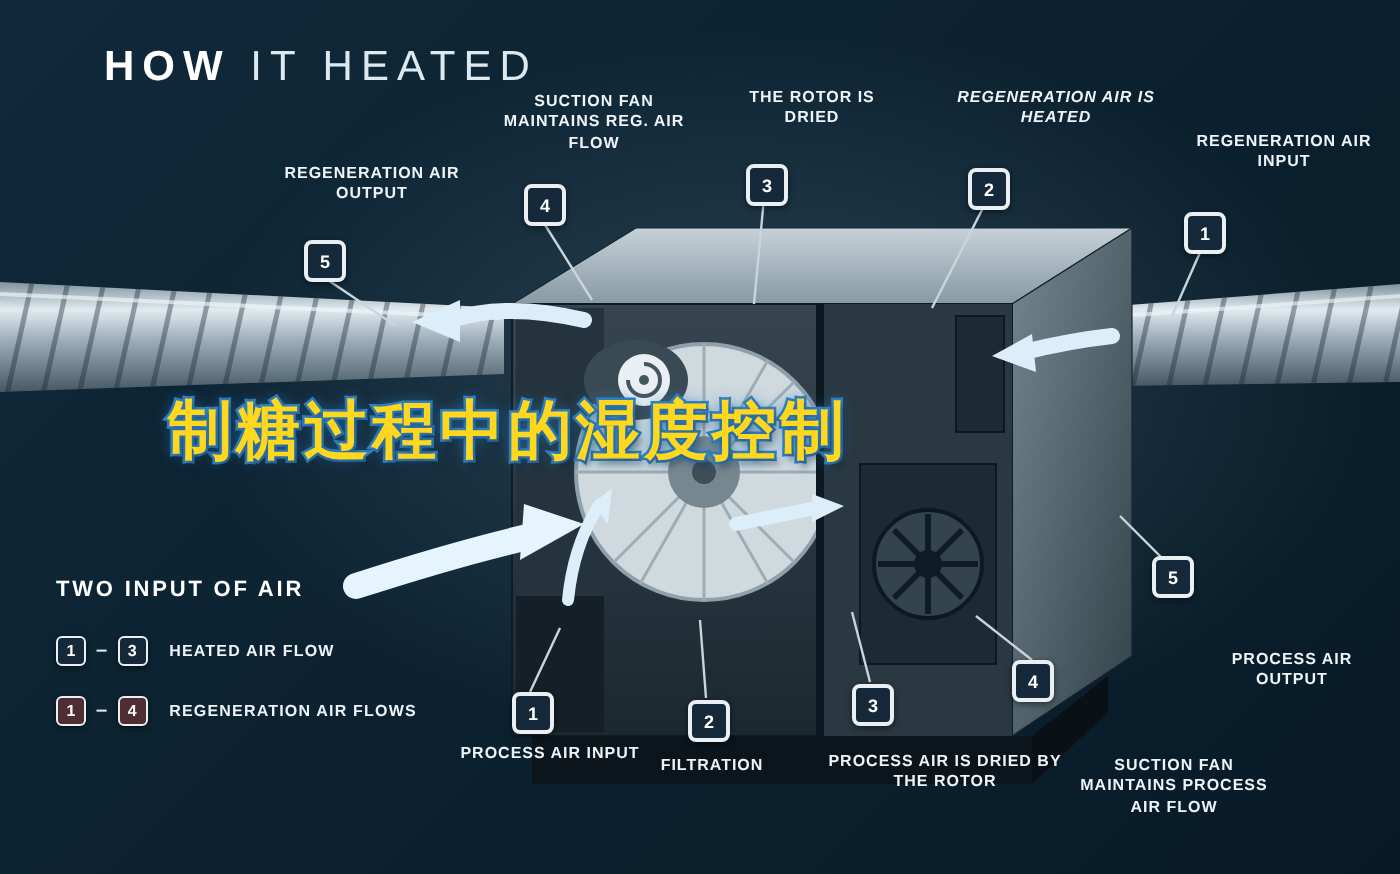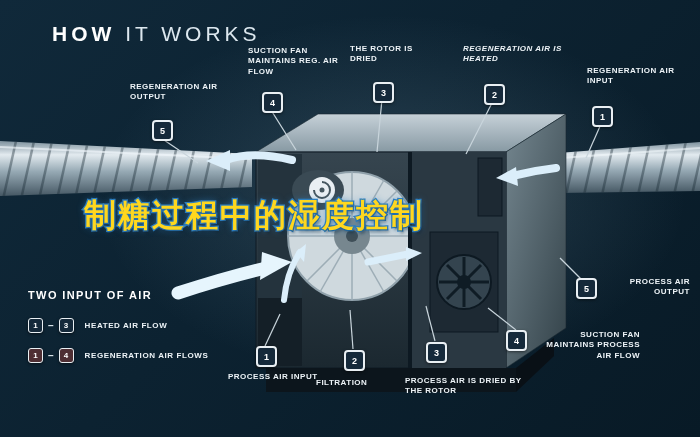--- a/index.html
+++ b/index.html
@@ -11,23 +11,23 @@
       linear-gradient(135deg,#10293a 0%,#0c2231 45%,#081a26 100%);
   }
   .abs{position:absolute;}
   
   .title{left:28px;top:22px;font-size:21px;letter-spacing:4px;color:#ffffff;white-space:nowrap;}
   .title .b{font-weight:900;margin-left:24px;}
   .title .r{font-weight:400;color:#dde8ef;}
   
   .lbl{
     font-size:8px;font-weight:bold;letter-spacing:.5px;line-height:1.3;
-    color:#edf3f7;text-transform:uppercase;text-align:left;z-index:3;
-  }
-  .lbl.left{text-align:right;}
+    color:#edf3f7;text-transform:uppercase;text-align:center;z-index:3;
+  }
+  .lbl.left{text-align:center;margin-top:48px;}
   
   .badge{
     width:17px;height:17px;border:2px solid #e9eff3;border-radius:4px;
     background:#15293a;color:#fff;font-size:9px;font-weight:bold;
     display:flex;align-items:center;justify-content:center;z-index:3;
     box-shadow:0 1px 3px rgba(0,0,0,.5);
   }
   .badge.sm{width:13px;height:13px;font-size:8px;border-width:1.5px;border-radius:3px;}
   .badge.regen{background:#4e2e33;}
   
@@ -180,30 +180,30 @@
     <line x1="601" y1="124" x2="586" y2="158"></line>
     <line x1="265" y1="346" x2="280" y2="314"></line>
     <line x1="353" y1="349" x2="350" y2="310"></line>
     <line x1="435" y1="341" x2="426" y2="306"></line>
     <line x1="516" y1="330" x2="488" y2="308"></line>
     <line x1="584" y1="282" x2="560" y2="258"></line>
   </g>
 </svg>
 
 <div class="abs title">
-  <span class="b">HOW</span><span class="r"> IT WORKS</span>
+  <span class="b">HOW</span><span class="r"> IT HEATED</span>
 </div>
 
 <div class="abs lbl" style="left:130px;top:82px;width:112px;">REGENERATION AIR OUTPUT</div>
 <div class="abs badge" style="left:152px;top:120px;">5</div>
 
 <div class="abs lbl" style="left:248px;top:46px;width:98px;">SUCTION FAN MAINTAINS REG. AIR FLOW</div>
 <div class="abs badge" style="left:262px;top:92px;">4</div>
 
-<div class="abs lbl" style="left:350px;top:44px;width:90px;">THE ROTOR IS DRIED</div>
+<div class="abs lbl" style="left:361px;top:44px;width:90px;">THE ROTOR IS DRIED</div>
 <div class="abs badge" style="left:373px;top:82px;">3</div>
 
 <div class="abs lbl" style="left:463px;top:44px;width:130px;font-style:italic;">REGENERATION AIR IS HEATED</div>
 <div class="abs badge" style="left:484px;top:84px;">2</div>
 
 <div class="abs lbl" style="left:587px;top:66px;width:110px;">REGENERATION AIR INPUT</div>
 <div class="abs badge" style="left:592px;top:106px;">1</div>
 
 <div class="abs badge" style="left:256px;top:346px;">1</div>
 <div class="abs lbl" style="left:228px;top:372px;width:94px;">PROCESS AIR INPUT</div>

